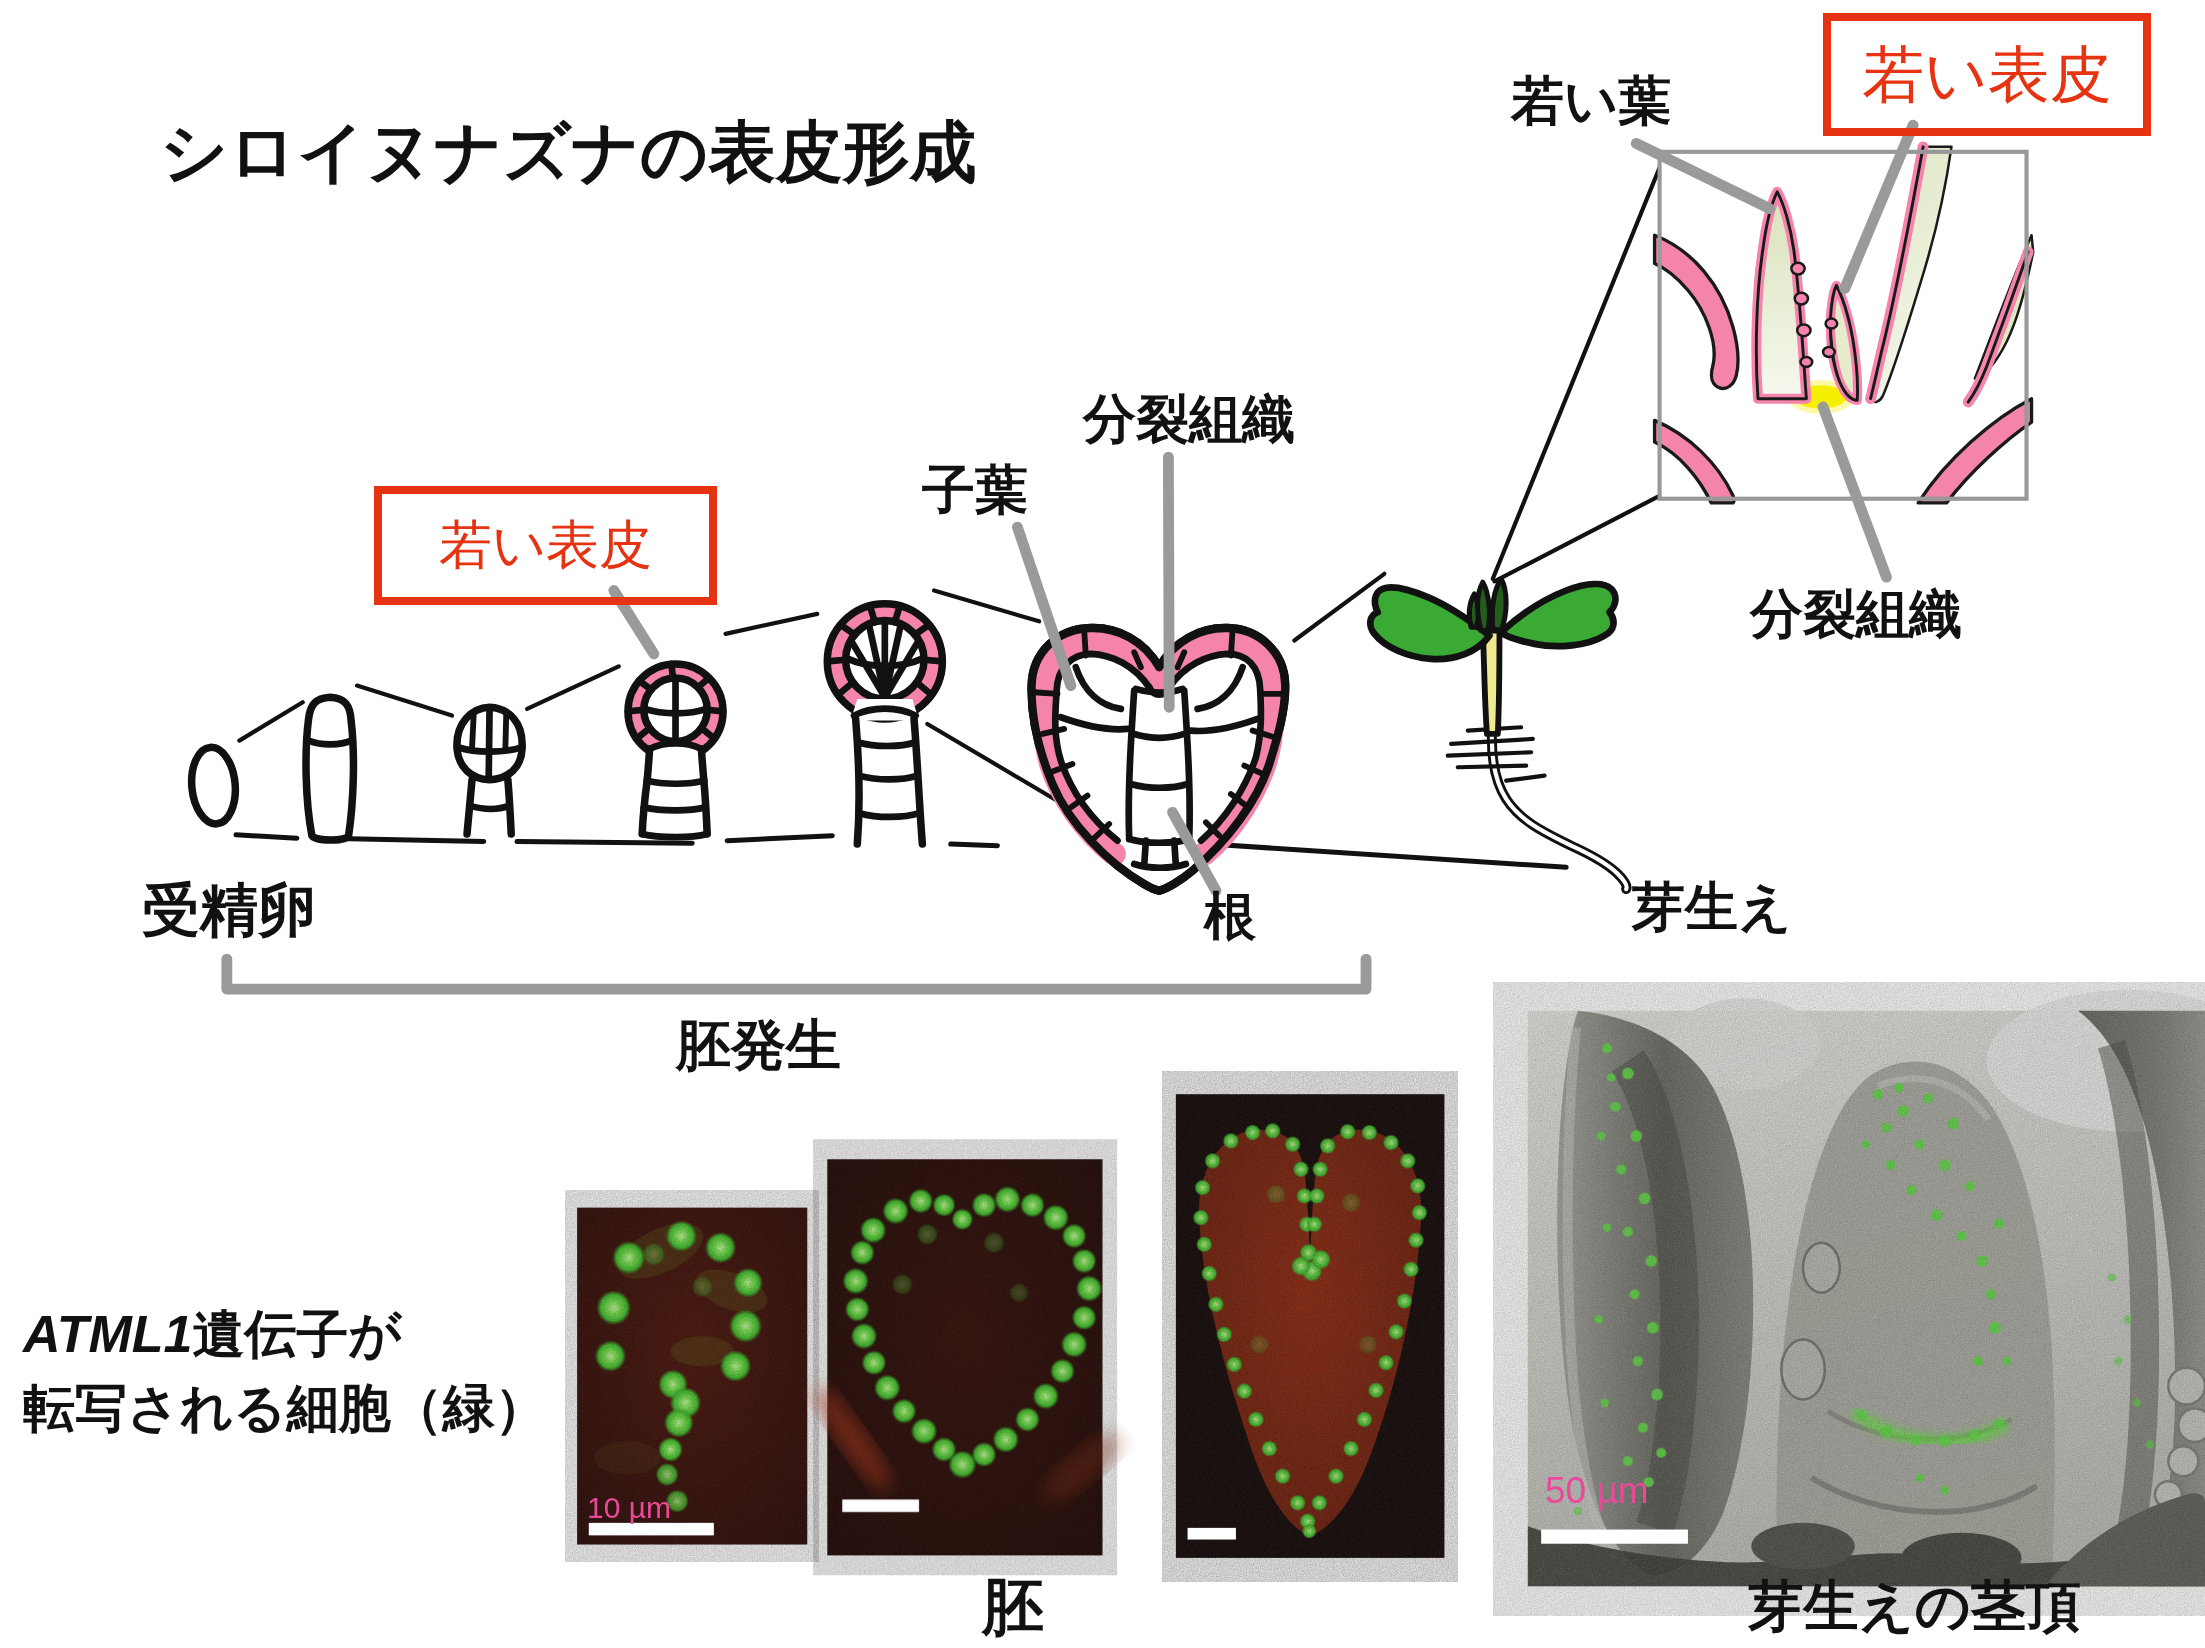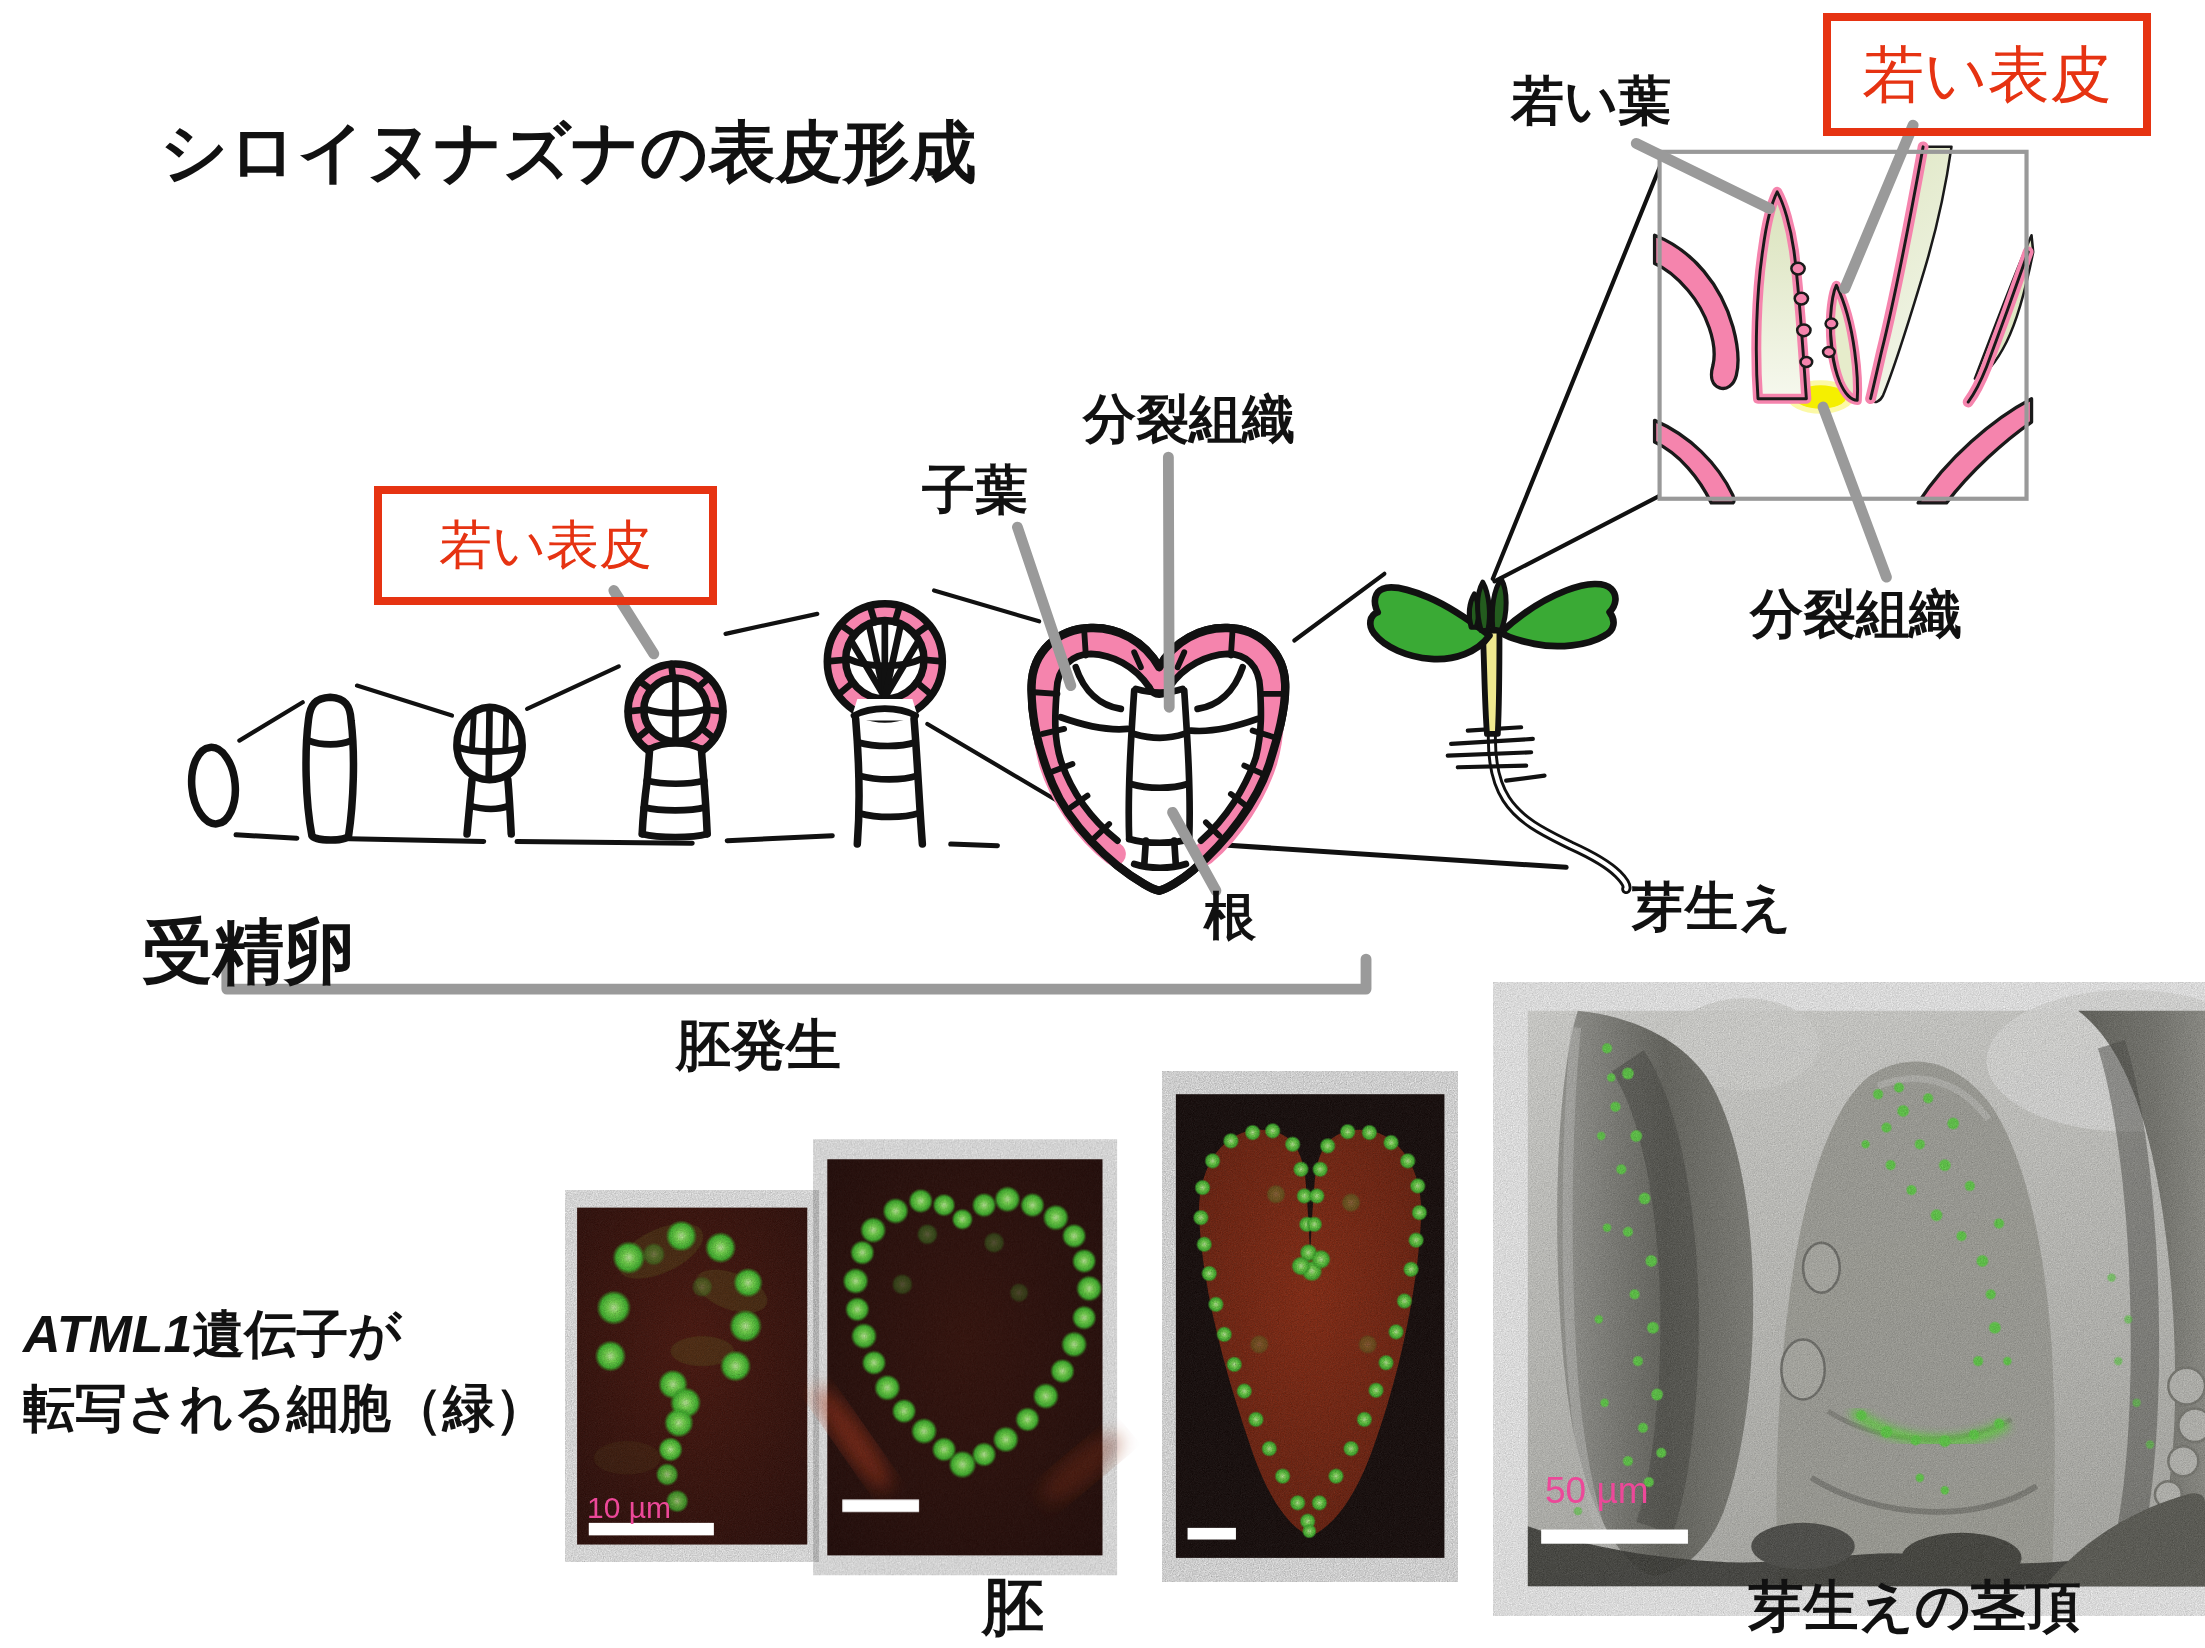--- a/index.html
+++ b/index.html
@@ -535,21 +535,21 @@
 <div class="lbl" style="left:1750px;top:579px;font-size:53px;">分裂組織</div>
 
 <div class="redbox" style="left:374px;top:486px;width:327px;height:103px;font-size:53px;">
   <span>若い表皮</span>
 </div>
 
 <div class="lbl" style="left:922px;top:455px;font-size:53px;">子葉</div>
 
 <div class="lbl" style="left:1083px;top:384px;font-size:53px;">分裂組織</div>
 
-<div class="lbl" style="left:142px;top:905px;font-size:71px;">受精卵</div>
+<div class="lbl" style="left:142px;top:872px;font-size:58px;">受精卵</div>
 
 <div class="lbl" style="left:1204px;top:882px;font-size:52px;">根</div>
 
 <div class="lbl" style="left:1632px;top:872px;font-size:53px;">芽生え</div>
 
 <div class="lbl" style="left:676px;top:1009px;font-size:55px;text-align:center;">胚発生</div>
 
 <div class="caption">
   <span class="gene">ATML1</span><span>遺伝子が</span><br>
   <span>転写される細胞（緑）</span>

